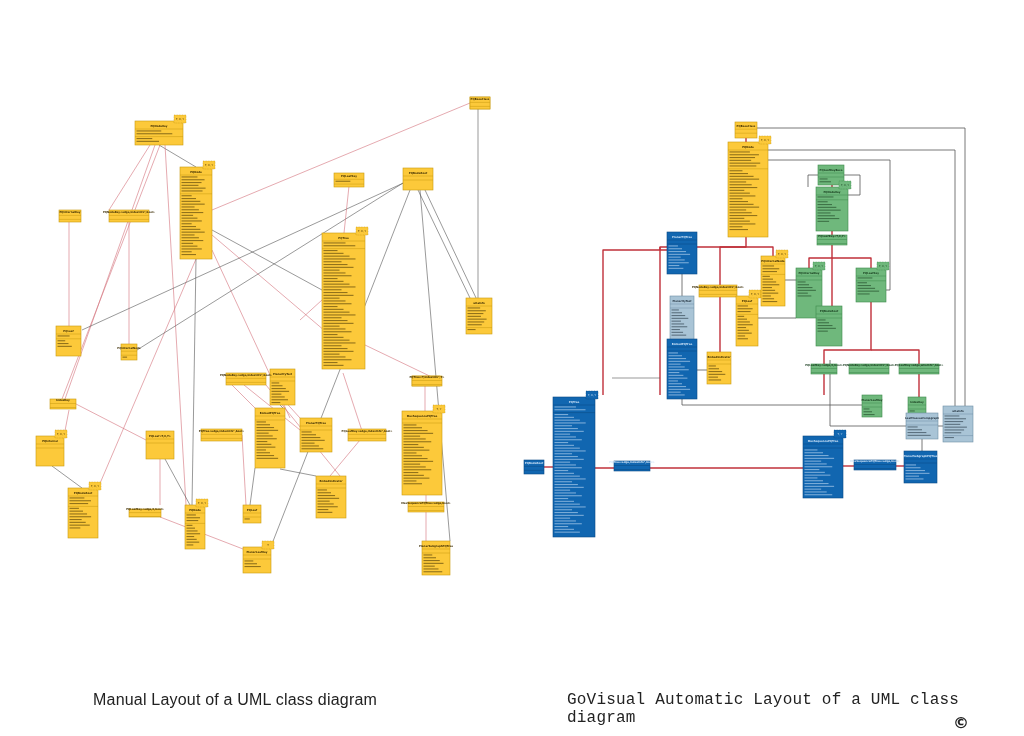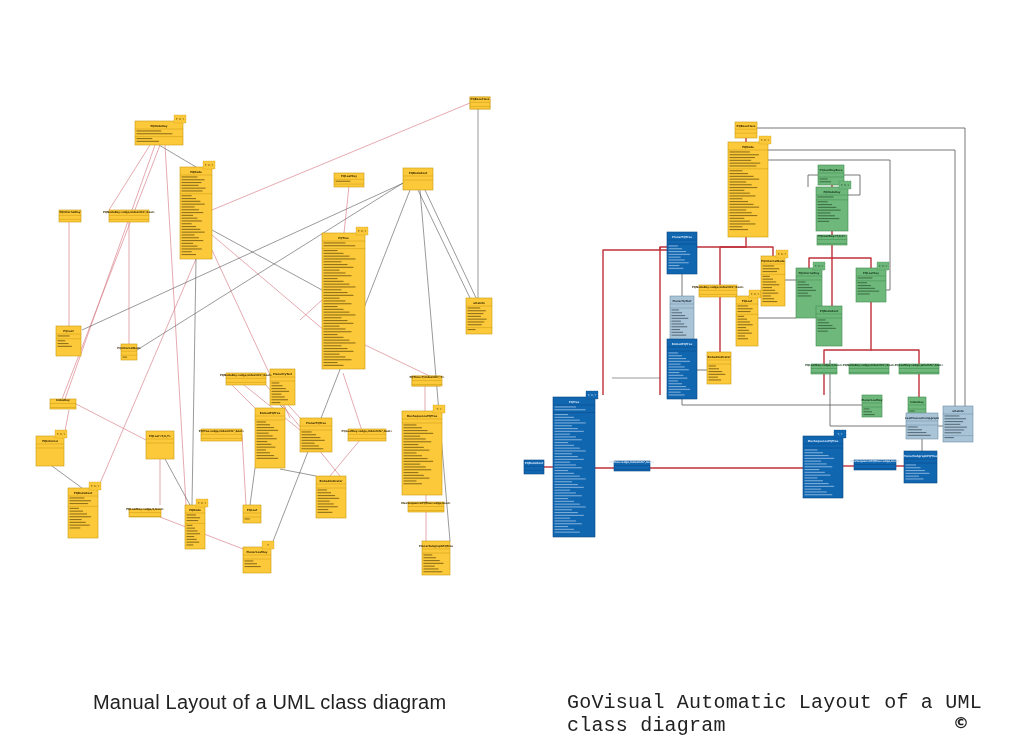--- a/index.html
+++ b/index.html
@@ -1,18 +1,18 @@
 <!DOCTYPE html>
 <html><head>
 <meta charset="utf-8">
 <style>
   html, body { margin:0; padding:0; background:#ffffff; }
   body { width:1024px; height:736px; position:relative; overflow:hidden; font-family:"Liberation Sans", sans-serif; }
   #stage { position:absolute; left:0; top:0; width:1024px; height:736px; }
-  .caption { position:absolute; font-family:"Liberation Sans", sans-serif; font-size:20px; color:#222; letter-spacing:0.2px; }
+  .caption { position:absolute; font-family:"Liberation Sans", sans-serif; font-size:16px; color:#222; letter-spacing:0.2px; }
   #cap-left { left:93px; top:691px; }
   #cap-right { left:567px; top:691px;font-family:Liberation Mono, monospace; }
   #copyright { position:absolute; left:953px; top:713px; font-family:"DejaVu Sans", sans-serif; font-size:16px; font-weight:bold; color:#222; }
   svg text { font-family:"DejaVu Sans", sans-serif; }
 </style>
 </head>
 <body>
 
 <svg id="stage" width="1024" height="736" viewBox="0 0 1024 736" xmlns="http://www.w3.org/2000/svg">
   <g id="manual-diagram">

